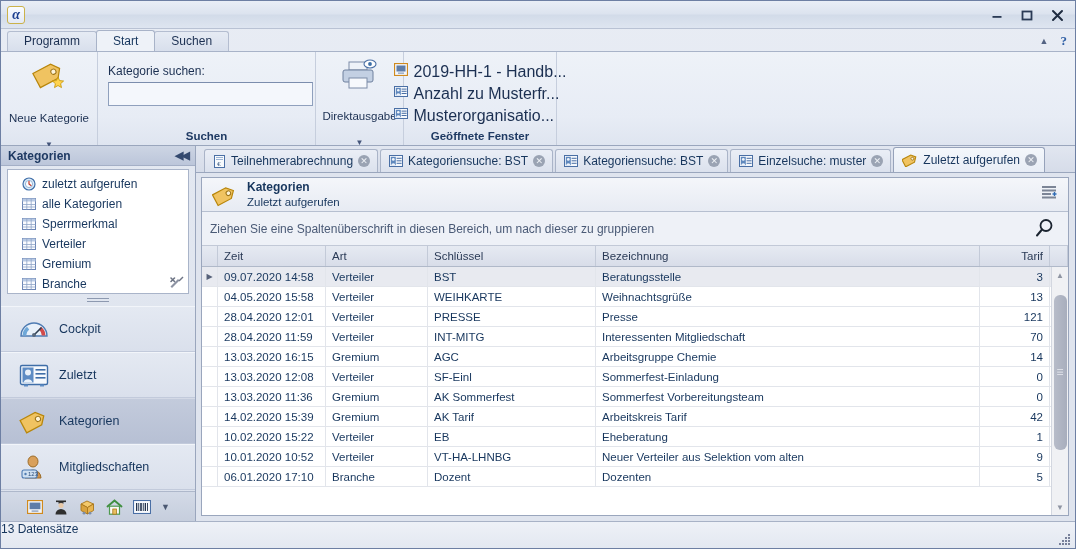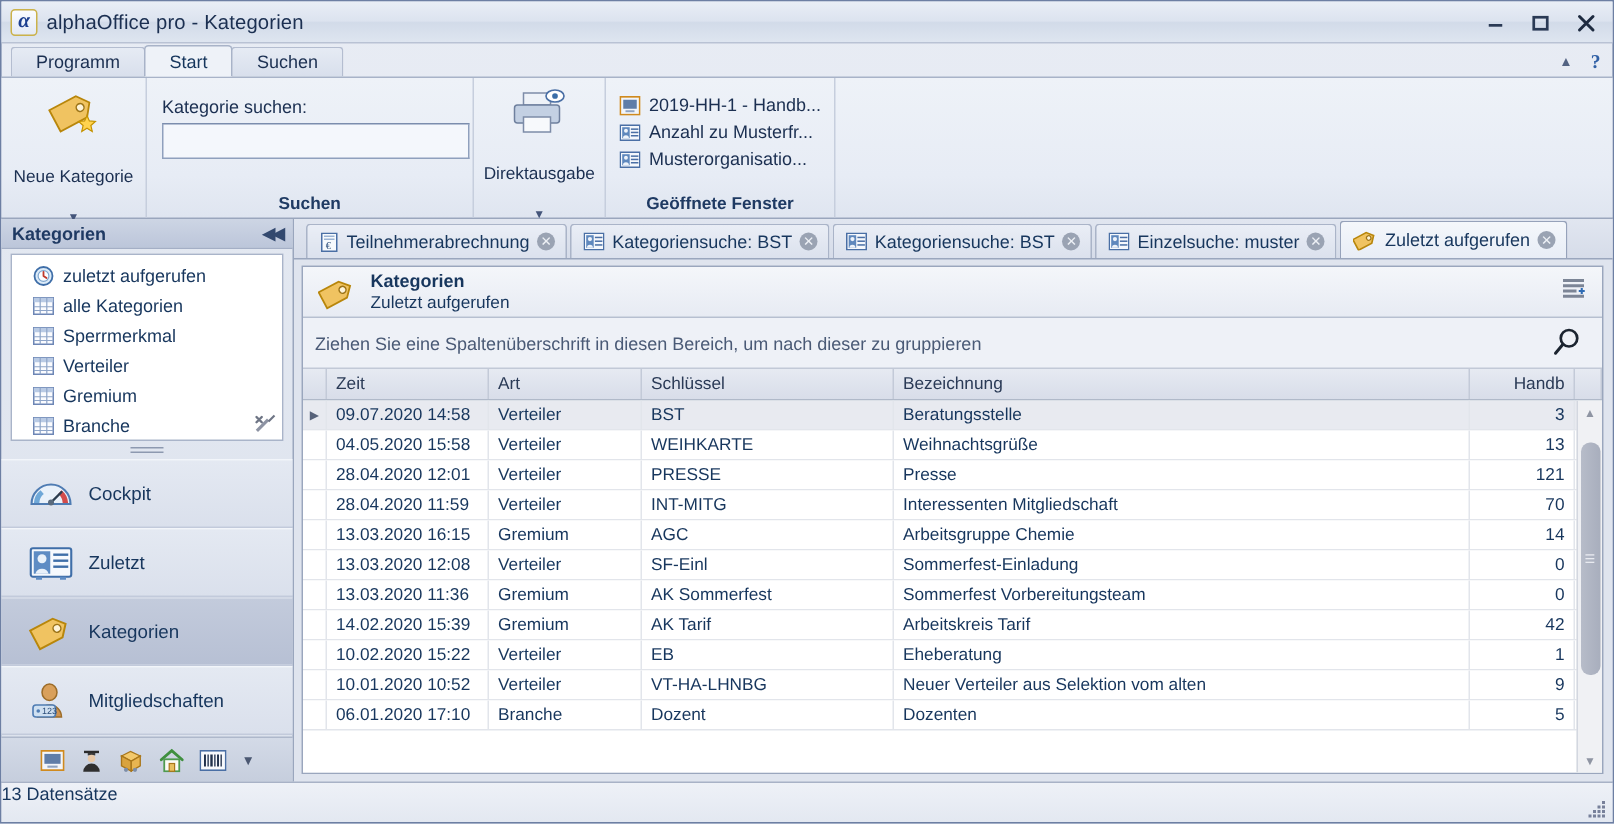--- a/index.html
+++ b/index.html
@@ -122,21 +122,21 @@
     background:#f4f7fc;
     border:1px solid #8fa0bd;
     border-top-color:#7b8dad;
     font-family:"Liberation Sans",sans-serif;
     font-size:12px; color:#17365d;
     padding:0 4px;
     outline:none;
   }
 
   .winlist { display:flex; flex-direction:column; gap:4px; padding:0 8px; }
-  .winitem { display:flex; align-items:center; gap:6px; font-size:12px; color:#1b2f51; }
+  .winitem { display:flex; gap:6px; font-size:16px; color:#1b2f51; }
   .winitem .wtxt { white-space:nowrap; }
 
   
   .ico { flex:0 0 auto; display:block; }
 
   
   .main {
     position:absolute; top:145px; left:0; right:0; bottom:27px;
     display:flex;
   }
@@ -319,21 +319,20 @@
   }
   .resize-grip { position:absolute; right:3px; bottom:2px; }
 </style>
 </head>
 <body>
 
 <div id="app">
 
   <div class="titlebar">
     <div class="app-logo">α</div>
-    <div class="title-text">alphaOffice pro - Kategorien</div>
     <div class="win-btns">
       <div class="win-btn">
         <svg width="12" height="12" viewBox="0 0 12 12">
             <rect x="1.5" y="7" width="9" height="1.8" fill="#2a3a55"></rect>
           </svg>
       </div>
       <div class="win-btn">
         <svg width="12" height="12" viewBox="0 0 12 12">
             <rect x="1.5" y="2.5" width="9" height="8" fill="none" stroke="#2a3a55" stroke-width="1.8"></rect>
           </svg>
@@ -752,21 +751,21 @@
           </span>
         </div>
 
         <div class="grid">
           <div class="grid-head">
             <div class="cell c-ind"></div>
             <div class="cell c-zeit">Zeit</div>
             <div class="cell c-art">Art</div>
             <div class="cell c-schl">Schlüssel</div>
             <div class="cell c-bez">Bezeichnung</div>
-            <div class="cell c-anz">Handb</div>
+            <div class="cell c-anz">Tarif</div>
             <div class="cell c-pad"></div>
           </div>
 
           <div class="grid-body">
 
             <div class="grow sel">
               <div class="cell c-ind">▶</div>
               <div class="cell c-zeit">09.07.2020 14:58</div>
               <div class="cell c-art">Verteiler</div>
               <div class="cell c-schl">BST</div>

